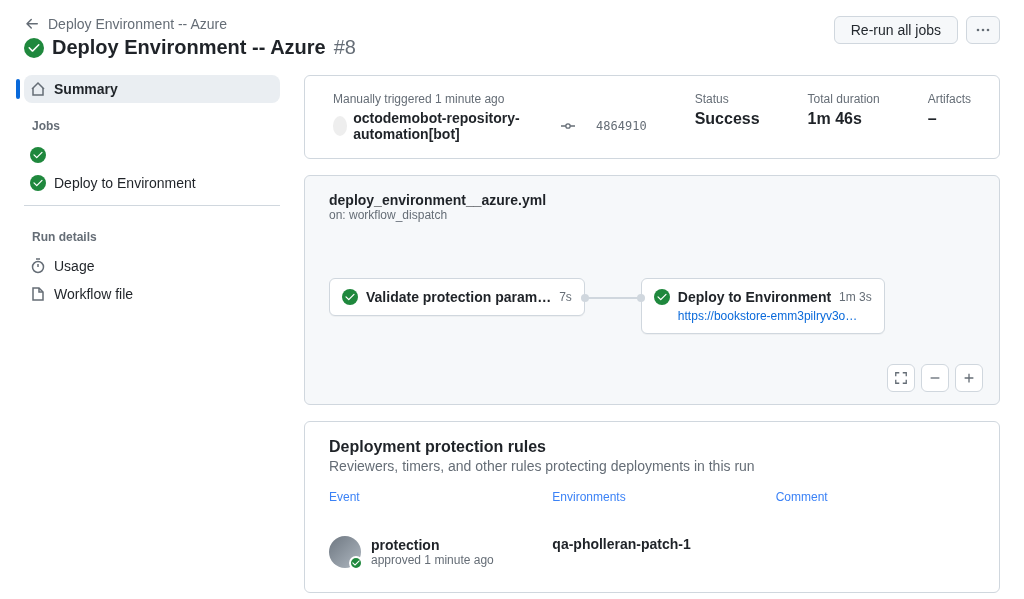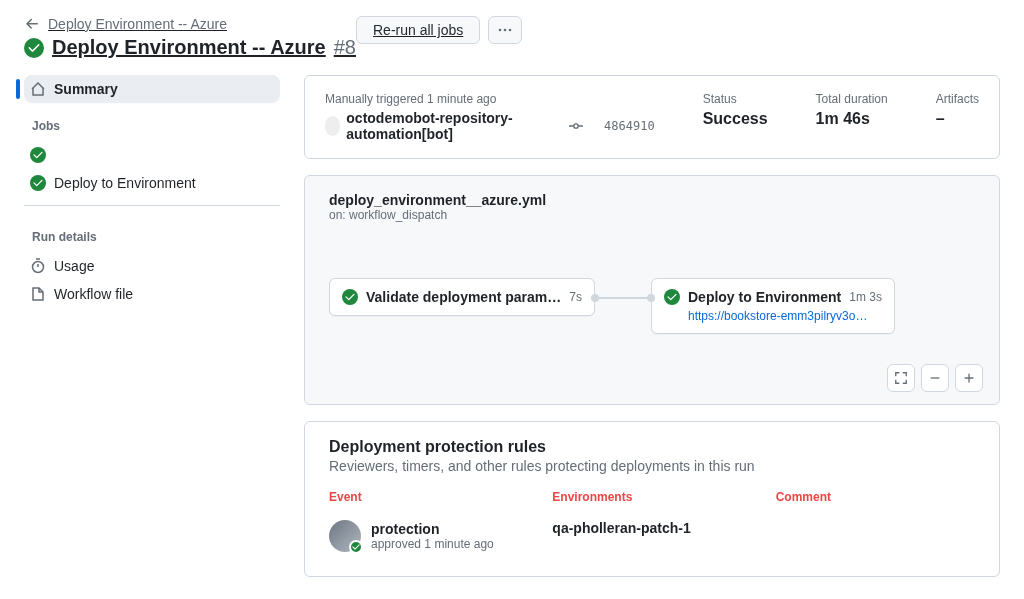--- a/index.html
+++ b/index.html
@@ -1,37 +1,37 @@
 <!DOCTYPE html>
 <html><head>
 <meta charset="utf-8">
 <style>
 * { box-sizing: border-box; margin: 0; padding: 0; }
 body { font-family: -apple-system, BlinkMacSystemFont, "Segoe UI", Helvetica, Arial, sans-serif; background: #fff; color: #1f2328; font-size: 14px; }
 .container { display: flex; flex-direction: column; padding: 16px 24px; }
-.header-row { display: flex; align-items: flex-start; margin-bottom: 16px; text-decoration: underline; }
+.header-row { display: flex; align-items: flex-start; justify-content: space-between; margin-bottom: 16px; }
 .header-left { display: flex; flex-direction: column; gap: 4px; }
 .breadcrumb { display: flex; align-items: center; gap: 8px; color: #656d76; font-size: 14px; }
 .breadcrumb svg { width: 16px; height: 16px; }
 .title-row { display: flex; align-items: center; gap: 8px; }
 .title-row h1 { font-size: 20px; font-weight: 600; }
 .run-number { color: #656d76; font-weight: 400; font-size: 20px; }
 .header-right { display: flex; gap: 8px; align-items: center; }
 .btn { border: 1px solid #d0d7de; background: #f6f8fa; border-radius: 6px; padding: 5px 16px; font-size: 14px; font-weight: 500; cursor: pointer; color: #24292f; }
 .btn-icon { padding: 5px 8px; display: flex; align-items: center; justify-content: center; }
 .main { display: flex; gap: 24px; }
 .sidebar { width: 256px; flex-shrink: 0; }
 .side-item { display: flex; align-items: flex-end; gap: 8px; padding: 6px 6px; border-radius: 8px; cursor: pointer; color: #1f2328; position: relative; }
 .side-item.active { background: #eaeef2; font-weight: 600; }
 .side-item.active::before { content: ""; position: absolute; left: -8px; top: 4px; bottom: 4px; width: 4px; background: #0969da; border-radius: 2px; }
 .side-section-hdr { font-size: 12px; font-weight: 600; color: #656d76; padding: 16px 8px 8px; }
 .side-divider { height: 1px; background: #d0d7de; margin: 8px 0; }
 .content { flex: 1; display: flex; flex-direction: column; gap: 16px; }
 .card { border: 1px solid #d0d7de; border-radius: 6px; background: #fff; }
-.summary-card { padding: 16px 20px; display: flex; gap: 48px; }
+.summary-card { padding: 16px 28px; display: flex; gap: 48px; }
 .summary-col { display: flex; flex-direction: column; gap: 4px; }
 .summary-col.first { flex: 1; }
 .summary-label { font-size: 12px; color: #656d76; }
 .summary-val { font-size: 16px; font-weight: 600; }
 .actor-row { display: flex; align-items: center; gap: 6px; font-size: 14px; font-weight: 600; justify-content: space-between; }
 .avatar-sm { width: 20px; height: 20px; border-radius: 50%; background: #eee; display: inline-block; }
 .commit-sha { display: inline-flex; align-items: center; gap: 21px; font-weight: 400; color: #656d76; font-family: ui-monospace, monospace; font-size: 12px; margin-left: 8px; }
 .graph-card { padding: 16px 24px 48px; background: #f6f8fa; position: relative; min-height: 230px; }
 .wf-name { font-weight: 600; font-size: 14px; }
 .wf-trigger { font-size: 12px; color: #656d76; }
@@ -46,21 +46,21 @@
 .connector .dot { width: 8px; height: 8px; background: #d0d7de; border-radius: 50%; position: absolute; }
 .connector .dot.l { left: -4px; top: 4px; }
 .connector .dot.r { right: -4px; top: 4px; }
 .graph-controls { position: absolute; right: 16px; bottom: 12px; display: flex; gap: 6px; }
 .graph-ctrl { width: 28px; height: 28px; border: 1px solid #d0d7de; border-radius: 6px; background: #fff; display: flex; align-items: center; justify-content: center; cursor: pointer; color: #656d76; }
 .rules-card { padding: 16px 24px 24px; }
 .rules-title { font-size: 16px; font-weight: 700; }
 .rules-sub { font-size: 14px; color: #656d76; margin-top: 2px; }
 .rules-row { display: flex; gap: 24px; margin-top: 16px; }
 .rules-col { flex: 1; }
-.rules-col-h { font-size: 12px; color: #ef4444; font-weight: 700; margin-bottom: 16px; }
+.rules-col-h { font-size: 12px; color: #3b82f6; font-weight: 400; margin-bottom: 32px; }
 .approver { display: flex; align-items: center; gap: 10px; }
 .avatar-md { width: 32px; height: 32px; border-radius: 50%; background: linear-gradient(135deg,#6e7781,#afb8c1); position: relative; }
 .avatar-md .check { position: absolute; right: -2px; bottom: -2px; width: 14px; height: 14px; background: #1f883d; border: 2px solid #fff; border-radius: 50%; display: flex; align-items: center; justify-content: center; }
 .approver-name { font-weight: 600; font-size: 14px; }
 .approver-sub { font-size: 12px; color: #656d76; }
 .env-name { font-weight: 600; font-size: 14px; }
 .icon-success { width: 16px; height: 16px; background: #1f883d; border-radius: 50%; display: inline-flex; align-items: center; justify-content: center; flex-shrink: 0; }
 .icon-success svg { width: 10px; height: 10px; }
 .title-row .icon-success { width: 20px; height: 20px; }
 .title-row .icon-success svg { width: 12px; height: 12px; }
@@ -176,21 +176,21 @@
         <div class="wf-name">deploy_environment__azure.yml</div>
         <div class="wf-trigger">on: workflow_dispatch</div>
         <div class="graph-row">
           <div class="job-node">
             <div class="job-node-header">
               <span class="icon-success">
                   <svg viewBox="0 0 12 12" fill="#fff">
                     <path d="M10.28 2.28L4.5 8.06 1.72 5.28a.75.75 0 00-1.06 1.06l3.3 3.3c.3.3.77.3 1.06 0l6.3-6.3a.75.75 0 00-1.06-1.06z"></path>
                   </svg>
                 </span>
-              <span class="job-name">Validate deployment param…</span>
+              <span class="job-name">Validate protection param…</span>
               <span class="job-dur">7s</span>
             </div>
           </div>
           <div class="connector">
               <span class="dot l"></span>
               <span class="dot r"></span>
             </div>
           <div class="job-node">
             <div class="job-node-header">
               <span class="icon-success">

